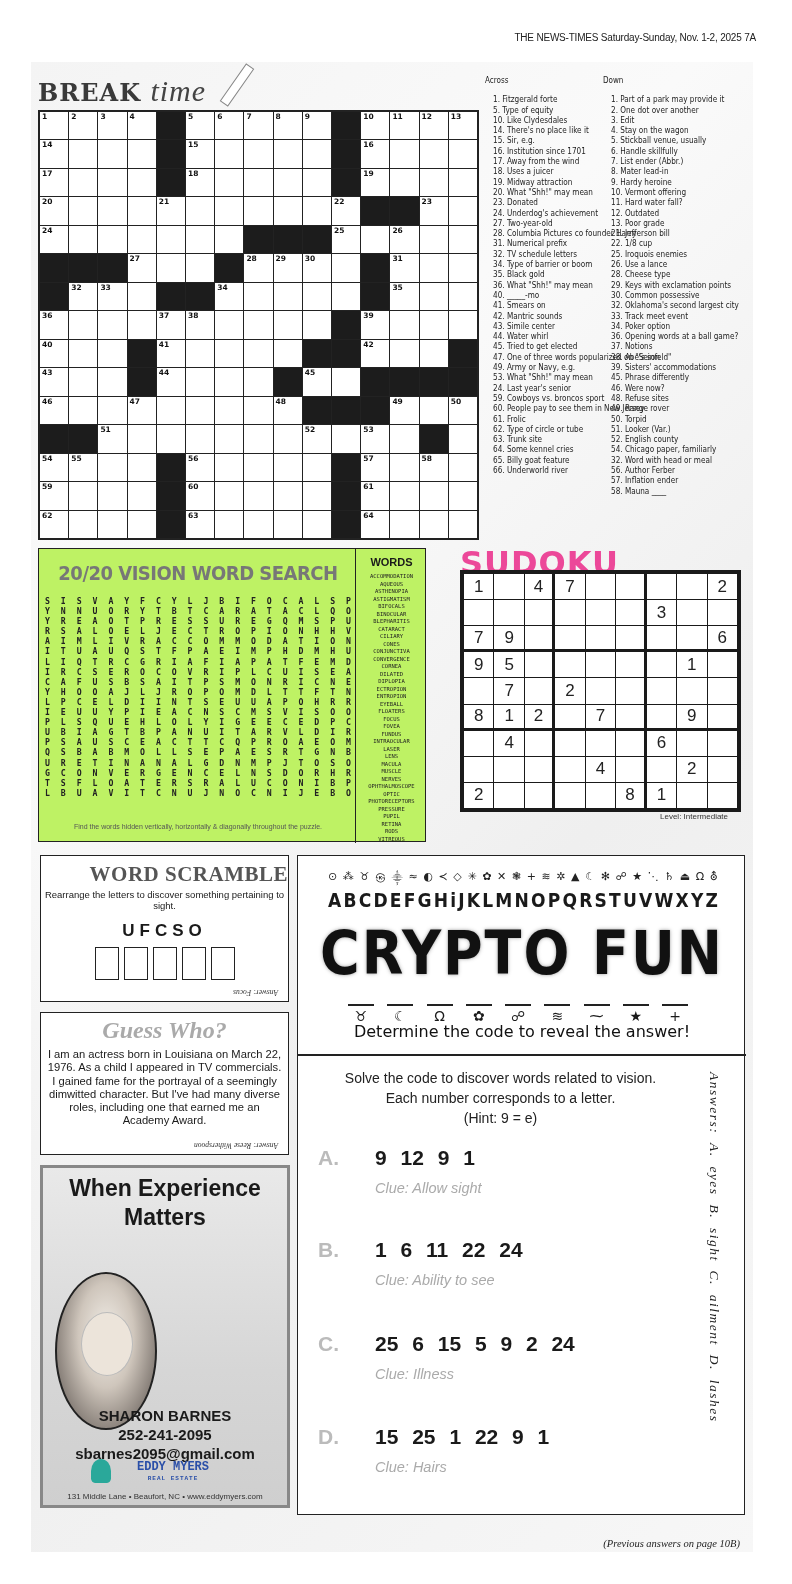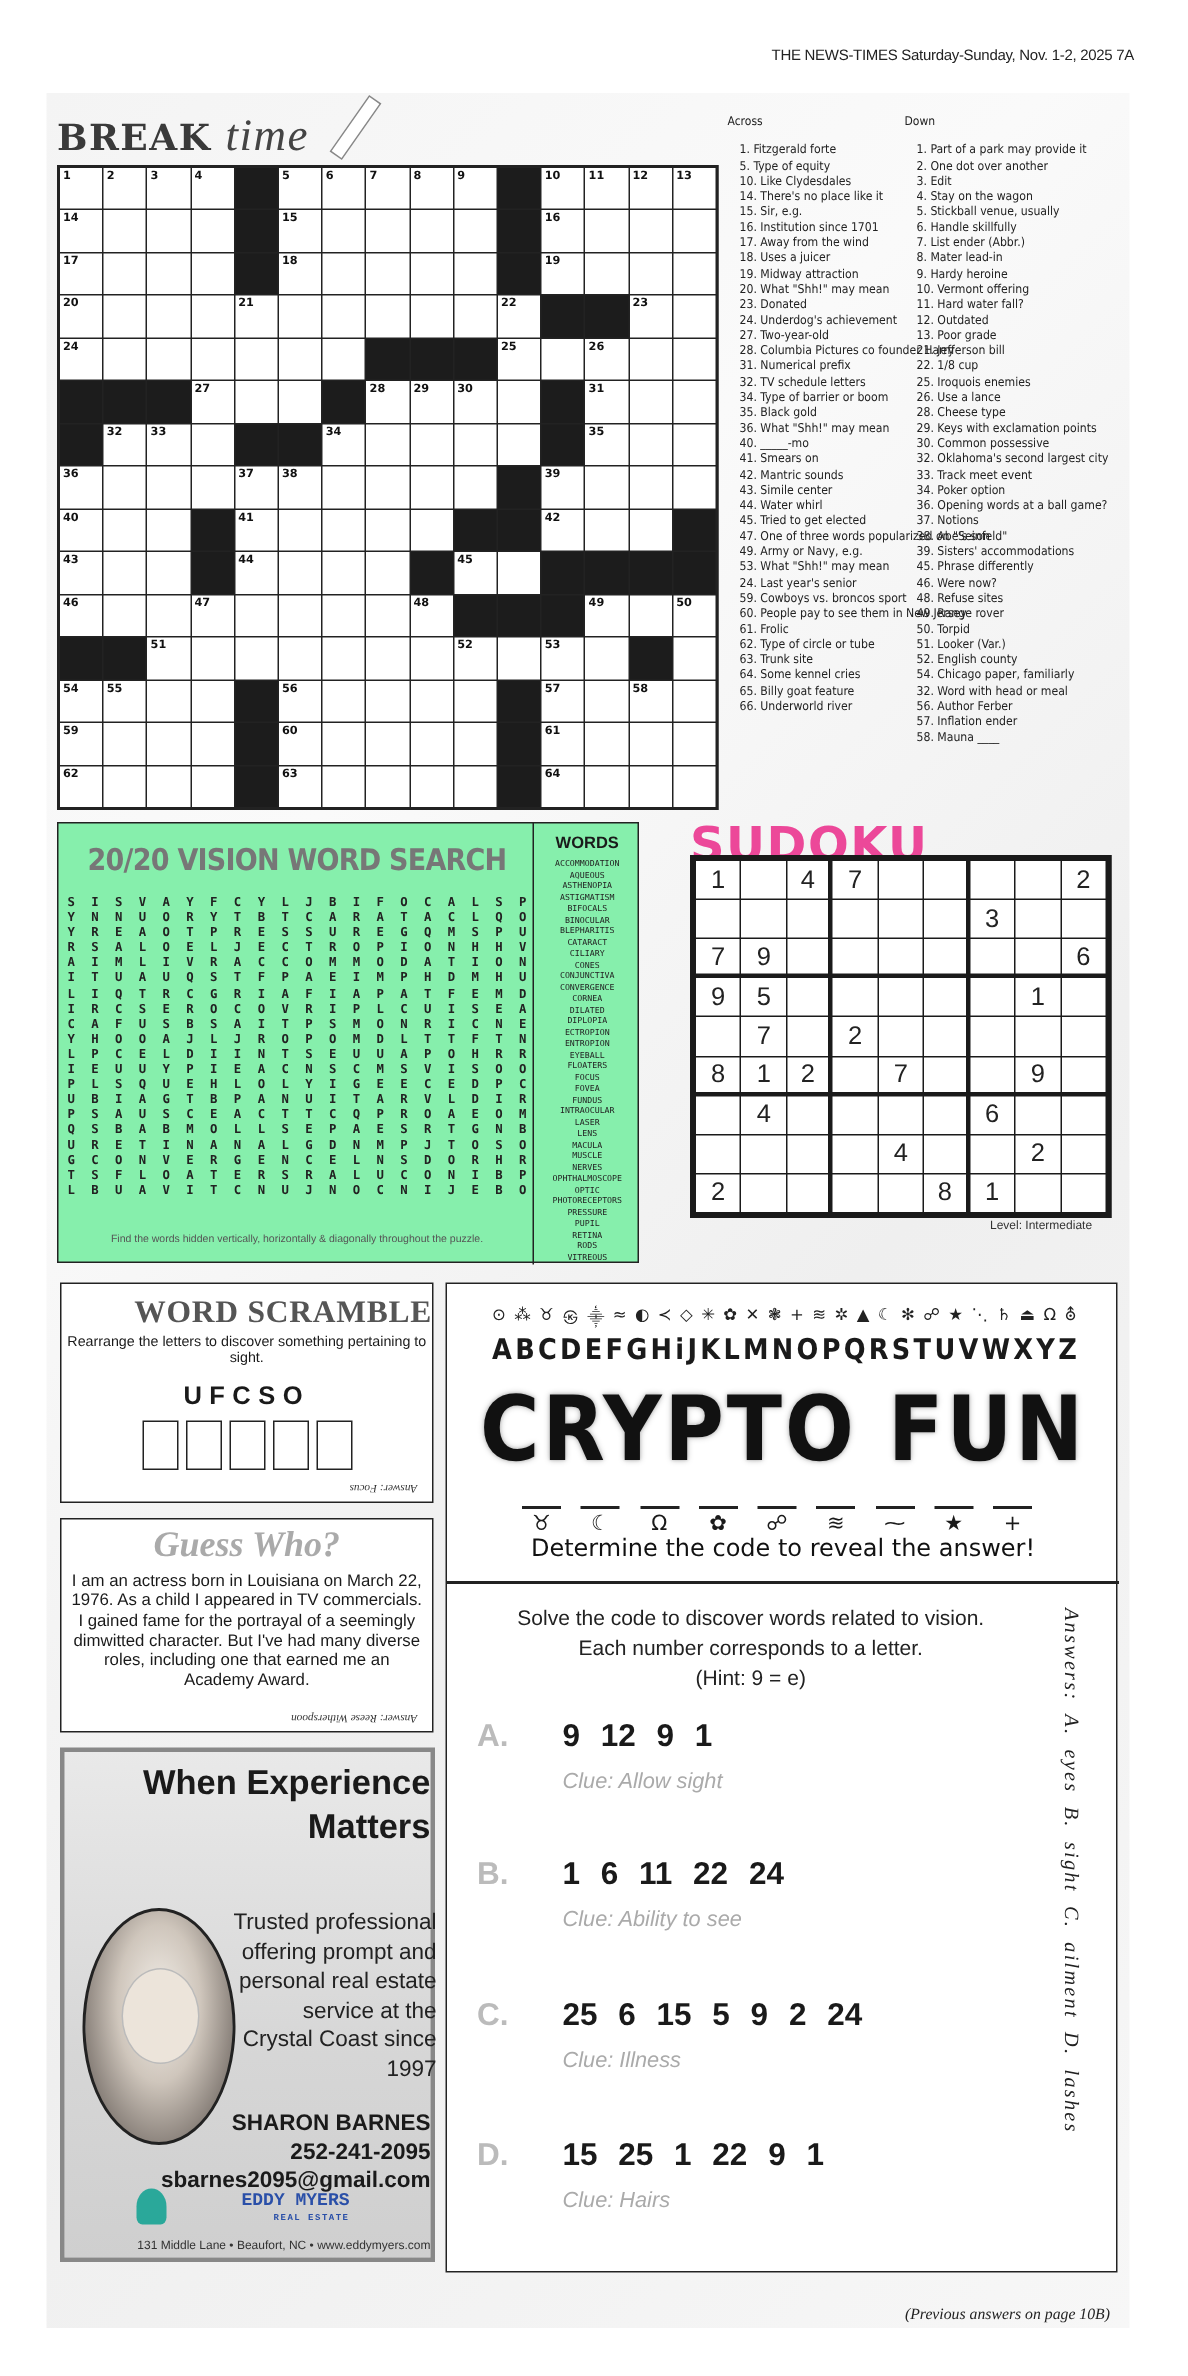--- a/index.html
+++ b/index.html
@@ -13,21 +13,21 @@
 .xw{position:absolute;left:38px;top:110px;width:441px;height:430px;display:grid;grid-template-columns:repeat(15,1fr);grid-template-rows:repeat(15,1fr);border:2px solid #222;background:#222;gap:1px}
 .cell{background:#fff;position:relative}
 .cell.blk{background:#1c1c1c}
 .cell .n{position:absolute;left:2px;top:0;font-size:7.5px;font-family:"DejaVu Sans",sans-serif;font-weight:bold;color:#111}
 .clues{position:absolute;top:76px;font-family:"DejaVu Sans Condensed","DejaVu Sans",sans-serif;font-size:8.1px;line-height:10.3px;color:#222}
 .clues h4{font-size:8px;font-weight:normal;margin-bottom:8px}
 .clues .c{padding-left:12px;text-indent:-4px;white-space:nowrap}
 .across{left:485px;width:115px}
 .down{left:603px;width:148px}
 
-.ws{position:absolute;left:38px;top:548px;width:388px;height:294px;border:1.5px solid #222;background:#86efac}
+.ws{position:absolute;left:38px;top:548px;width:388px;height:294px;border:1.5px solid #222;background:#bef264}
 .ws-title{position:absolute;left:0;top:12px;width:318px;text-align:center;font-family:"DejaVu Sans Condensed","DejaVu Sans",sans-serif;font-weight:bold;font-size:20px;color:#777;letter-spacing:-0.5px}
 .ws-grid{position:absolute;left:6px;top:47px;width:306px;font-family:"DejaVu Sans Mono",monospace;font-size:8.2px;font-weight:bold;line-height:10.1px;color:#222}
 .ws-row{display:flex;justify-content:space-between}
 .ws-hint{position:absolute;left:0;top:274px;width:318px;text-align:center;font-size:7px;color:#555}
 .ws-words{position:absolute;left:316px;top:-1px;width:72px;height:295px;border-left:1.5px solid #222;text-align:center}
 .ws-words h5{font-size:11px;margin:8px 0 5px;font-weight:bold}
 .ws-words div{font-family:"DejaVu Sans Mono",monospace;font-size:5.5px;line-height:7.5px;color:#222}
 
 .sud-title{position:absolute;left:460px;top:544px;font-family:"DejaVu Sans",sans-serif;font-size:32px;font-weight:700;letter-spacing:1px;color:#ec4899}
 .sud{position:absolute;left:460px;top:570px;width:281px;height:242px;border:4px solid #1a1a1a;display:grid;grid-template-columns:repeat(9,1fr);grid-template-rows:repeat(9,1fr);background:#1a1a1a;gap:1px}
@@ -41,21 +41,21 @@
 .scr p{text-align:center;font-size:9.5px;line-height:11px;margin-top:2px}
 .scr .letters{text-align:center;font-size:17px;font-weight:bold;letter-spacing:5px;margin-top:10px}
 .scr .bxs{display:flex;gap:5px;justify-content:center;margin-top:6px}
 .scr .bxs span{width:24px;height:33px;border:1.2px solid #222;background:#fff}
 .upside{position:absolute;right:10px;bottom:4px;font-family:"Liberation Serif",serif;font-style:italic;font-size:7.5px;transform:rotate(180deg);color:#333}
 
 .gw{left:40px;top:1012px;width:249px;height:143px}
 .gw h3{text-align:center;font-family:"Liberation Serif",serif;font-style:italic;font-size:24px;font-weight:bold;color:#aaa;margin-top:4px}
 .gw p{text-align:center;font-size:11.2px;line-height:13.3px;margin-top:4px;padding:0 6px}
 
-.ad{position:absolute;left:40px;top:1165px;width:250px;height:343px;border:3px solid #888;background:linear-gradient(180deg,#e9e9e9,#d6d6d6 60%,#cfcfcf);text-align:right}
+.ad{position:absolute;left:40px;top:1165px;width:250px;height:343px;border:3px solid #888;background:linear-gradient(180deg,#e9e9e9,#d6d6d6 60%,#cfcfcf);text-align:center}
 .ad h2{font-size:23px;line-height:29px;font-weight:bold;color:#1a1a1a;margin-top:6px}
 .ad .oval{position:absolute;left:12px;top:104px;width:102px;height:158px;border-radius:50%;border:2px solid #222;background:radial-gradient(ellipse at 50% 40%,#f3efe9 0%,#cfc6bc 40%,#7b736d 80%,#3b3a38 100%)}
 .ad .face{position:absolute;left:24px;top:38px;width:52px;height:64px;border-radius:50%;background:#ece4da;border:1px solid #bbb}
 .ad .tag{position:absolute;left:112px;top:104px;width:136px;font-size:15px;line-height:19.5px;color:#222}
 .ad .name{position:absolute;left:0;top:238px;width:100%;font-weight:bold;font-size:15px;line-height:19px}
 .ad .logo{position:absolute;left:70px;top:293px;width:120px;font-family:Liberation Mono, monospace;font-weight:bold;color:#2a4fa8;font-size:12px;line-height:12px}
 .ad .logo small{display:block;font-size:6px;letter-spacing:1px}
 .ad .tree{position:absolute;left:-22px;top:-2px;width:20px;height:24px;background:#2aa89a;border-radius:50% 50% 20% 20%}
 .ad .addr{position:absolute;left:0;top:324px;width:100%;font-size:8px;color:#333}
 
@@ -1118,21 +1118,20 @@
   <h3>Guess Who?</h3>
   <p>I am an actress born in Louisiana on March 22, 1976. As a child I appeared in TV commercials. I gained fame for the portrayal of a seemingly dimwitted character. But I've had many diverse roles, including one that earned me an Academy Award.</p>
   <div class="upside">Answer: Reese Witherspoon</div>
 </div>
 
 <div class="ad">
   <h2>When Experience Matters</h2>
   <div class="oval">
       <div class="face"></div>
     </div>
-  <div class="tag">Trusted professional offering prompt and personal real estate service at the Crystal Coast since 1997</div>
   <div class="name">
     <div>SHARON BARNES</div>
     <div>252-241-2095</div>
     <div>sbarnes2095@gmail.com</div>
   </div>
   <div class="logo"><span class="tree"></span><span>EDDY MYERS</span><small>REAL ESTATE</small></div>
   <div class="addr">131 Middle Lane • Beaufort, NC • www.eddymyers.com</div>
 </div>
 
 <div class="box cr">

